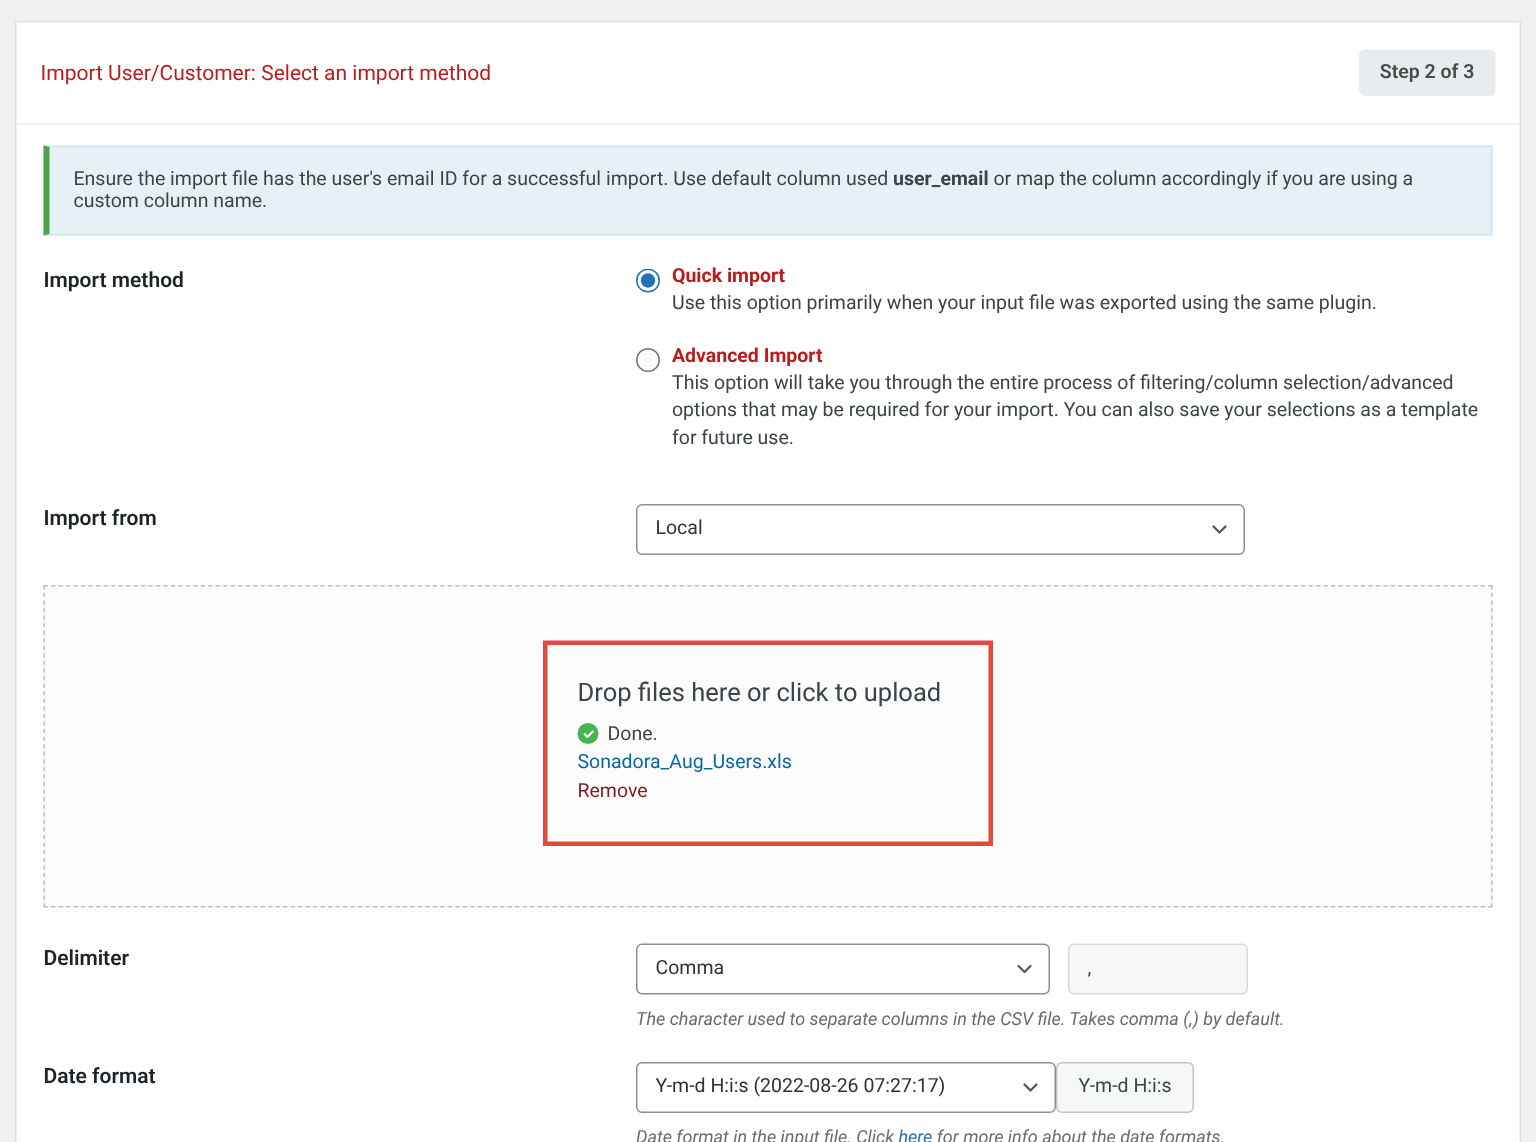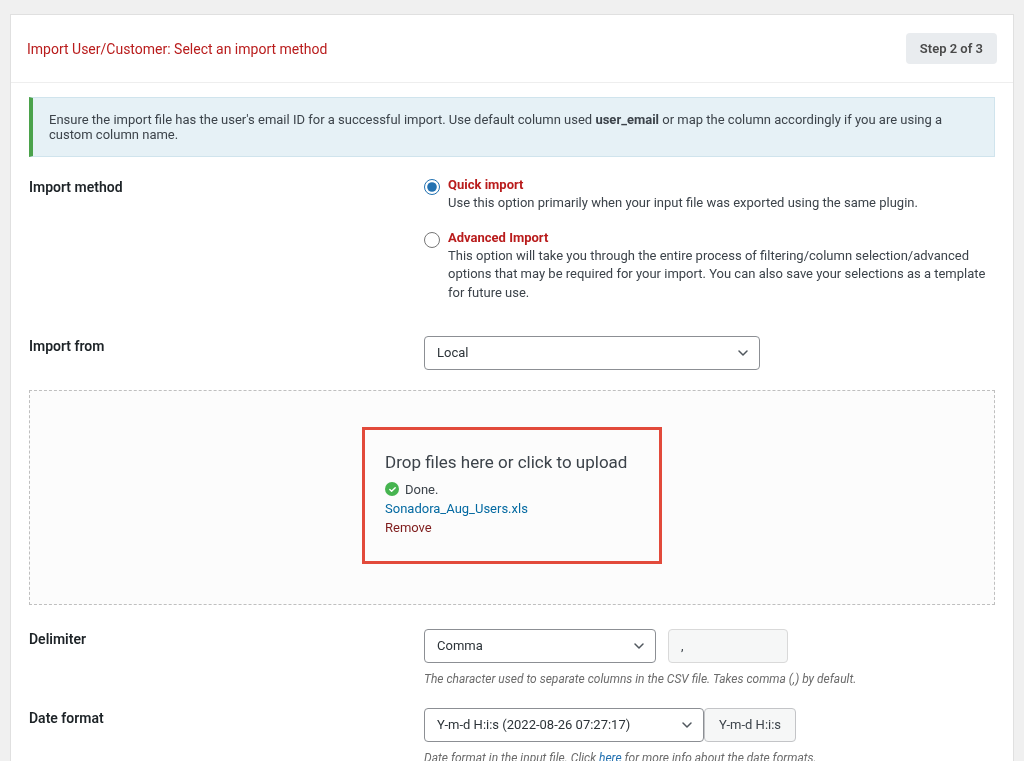--- a/index.html
+++ b/index.html
@@ -85,21 +85,21 @@
     font-weight: 700;
     color: #b91c1c;
     margin-bottom: 2px;
   }
   .radio-desc {
     font-size: 13px;
     color: #3c434a;
     line-height: 1.4;
   }
   .select-control {
-    width: 336px;
+    width: 406px;
     height: 34px;
     border: 1px solid #8c8f94;
     border-radius: 4px;
     padding: 0 32px 0 12px;
     font-size: 13px;
     color: #2c3338;
     background: #fff;
     position: relative;
     display: flex;
     align-items: center;
@@ -154,21 +154,21 @@
     color: #0369a1;
     margin-bottom: 4px;
   }
   .remove-link {
     font-size: 13px;
     color: #7f1d1d;
     cursor: pointer;
   }
   .delimiter-row { display: flex; align-items: flex-start; gap: 12px; }
   .delimiter-select {
-    width: 232px;
+    width: 276px;
   }
   .delimiter-input {
     width: 120px;
     height: 34px;
     border: 1px solid #d9d9d9;
     border-radius: 4px;
     padding: 0 12px;
     font-size: 13px;
     background: #f6f7f7;
     color: #3c434a;

